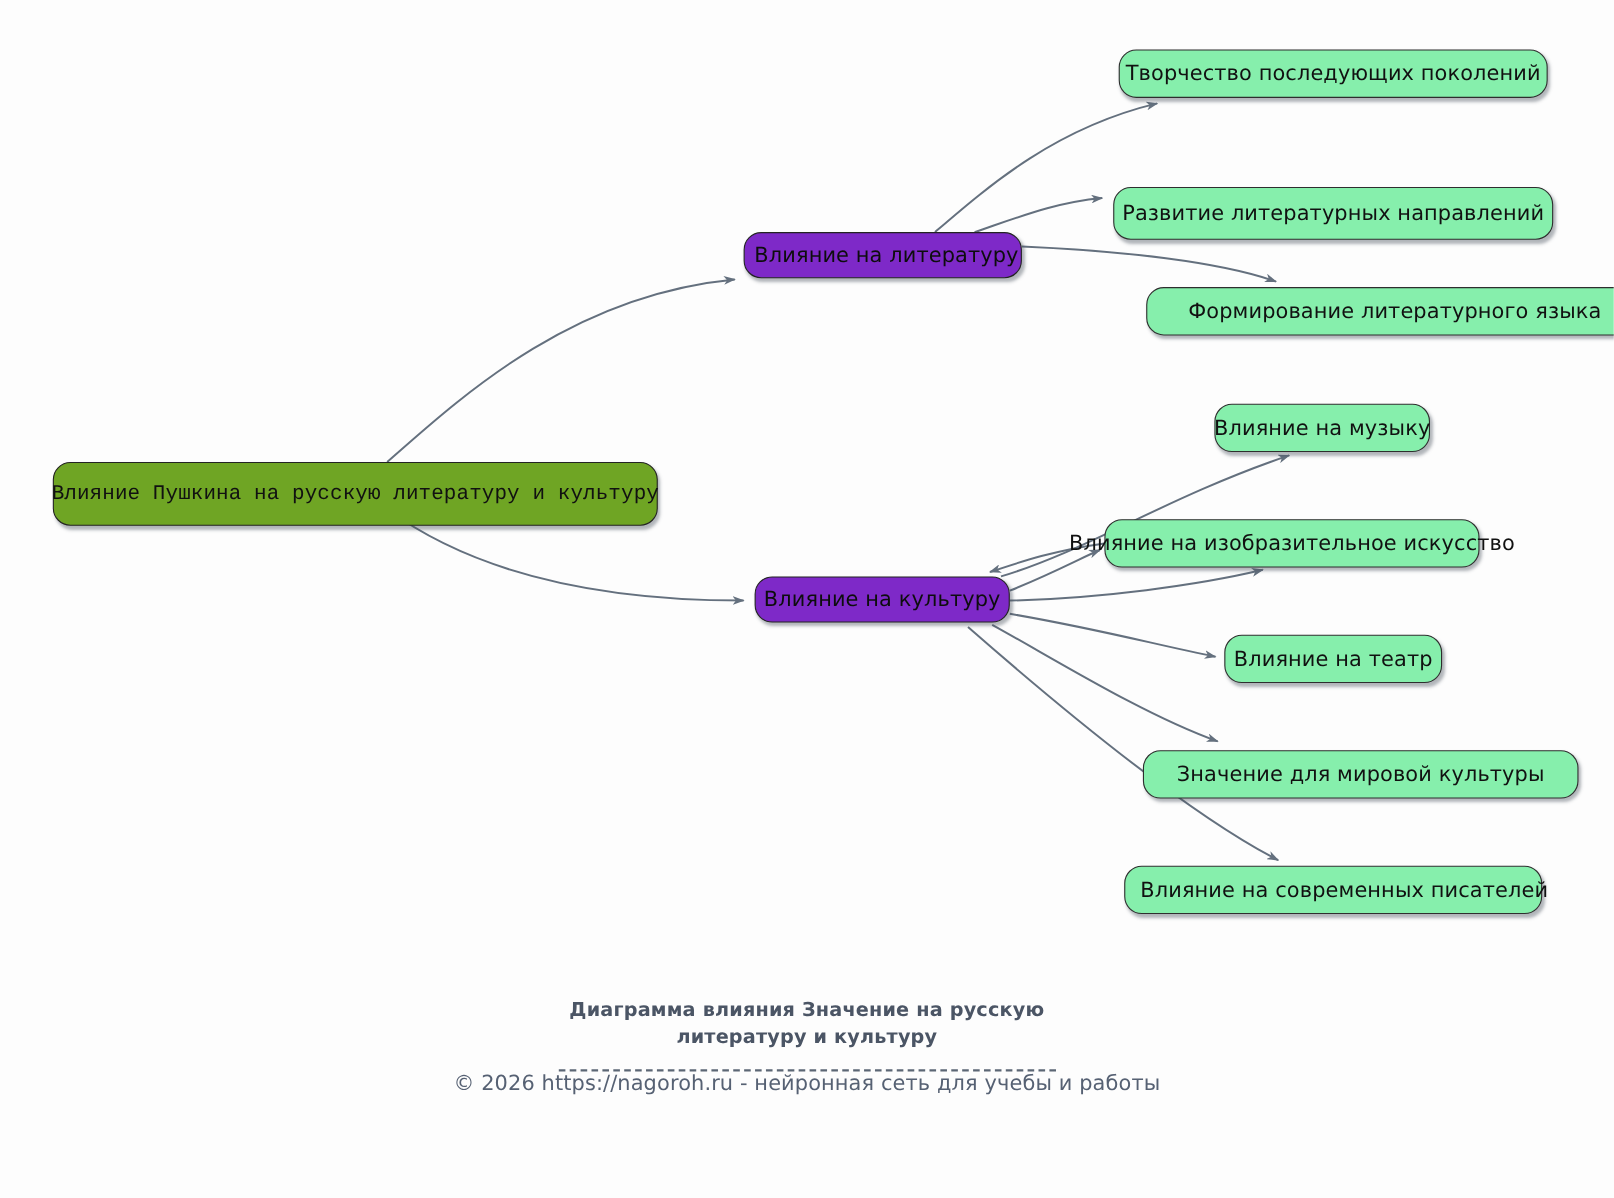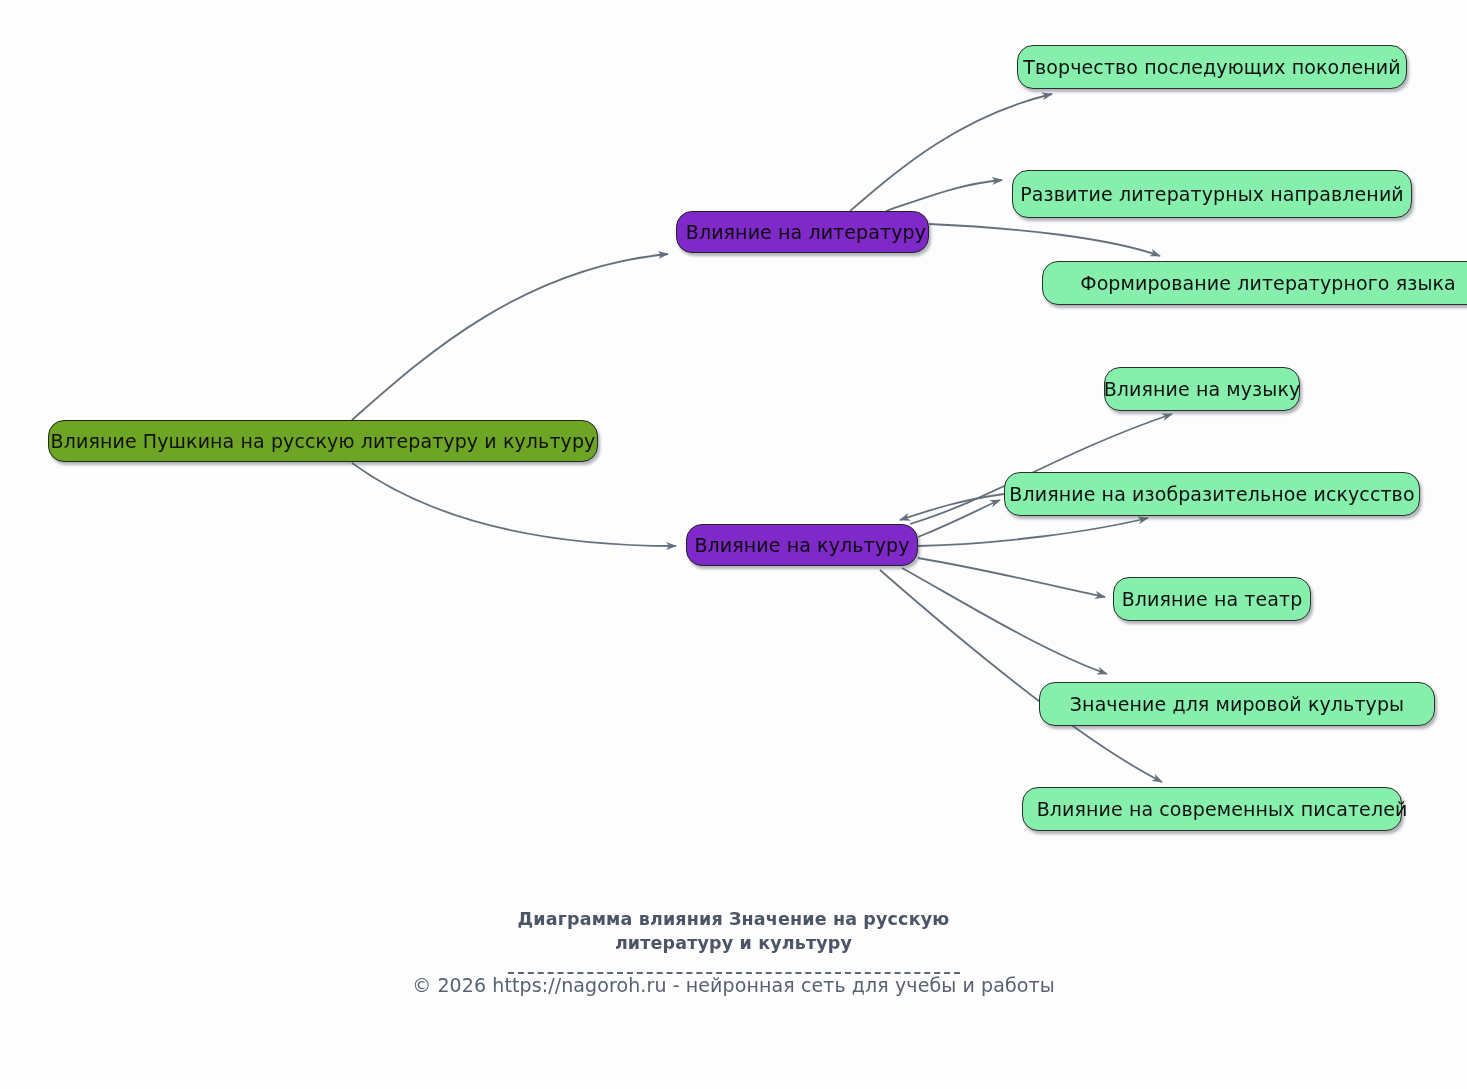--- a/index.html
+++ b/index.html
@@ -107,21 +107,21 @@
       <path d="M 918,537 C 960,520 985,506 1000,500"></path>
       <path d="M 918,558 C 1000,572 1050,586 1105,597"></path>
       <path d="M 902,568 C 960,600 1040,650 1107,674"></path>
       <path d="M 880,570 C 960,640 1080,740 1162,782"></path>
 
       <path d="M 1004,494 C 960,500 930,510 900,520" marker-end=""></path>
       <path d="M 918,546 C 1000,544 1090,532 1148,518"></path>
     </g>
   </svg>
 
-  <div class="node node-root" style="left:48px; top:420px; width:550px; height:42px;">
+  <div class="node node-root" style="left:48px; top:420px; width:550px; height:58px;font-family:Liberation Mono, monospace;">
     <span class="node-label">Влияние Пушкина на русскую литературу и культуру</span>
   </div>
 
   <div class="node node-branch" style="left:676px; top:211px; width:253px; height:42px;justify-content:flex-end;">
     <span class="node-label">Влияние на литературу</span>
   </div>
 
   <div class="node node-branch" style="left:686px; top:524px; width:232px; height:42px;">
     <span class="node-label">Влияние на культуру</span>
   </div>
@@ -135,21 +135,21 @@
   </div>
 
   <div class="node node-leaf" style="left:1042px; top:261px; width:452px; height:44px;">
     <span class="node-label">Формирование литературного языка</span>
   </div>
 
   <div class="node node-leaf" style="left:1104px; top:367px; width:196px; height:44px;">
     <span class="node-label">Влияние на музыку</span>
   </div>
 
-  <div class="node node-leaf" style="left:1004px; top:472px; width:416px; height:44px;">
+  <div class="node node-leaf" style="left:1004px; top:472px; width:341px; height:44px;">
     <span class="node-label">Влияние на изобразительное искусство</span>
   </div>
 
   <div class="node node-leaf" style="left:1113px; top:577px; width:198px; height:44px;">
     <span class="node-label">Влияние на театр</span>
   </div>
 
   <div class="node node-leaf" style="left:1039px; top:682px; width:396px; height:44px;">
     <span class="node-label">Значение для мировой культуры</span>
   </div>

